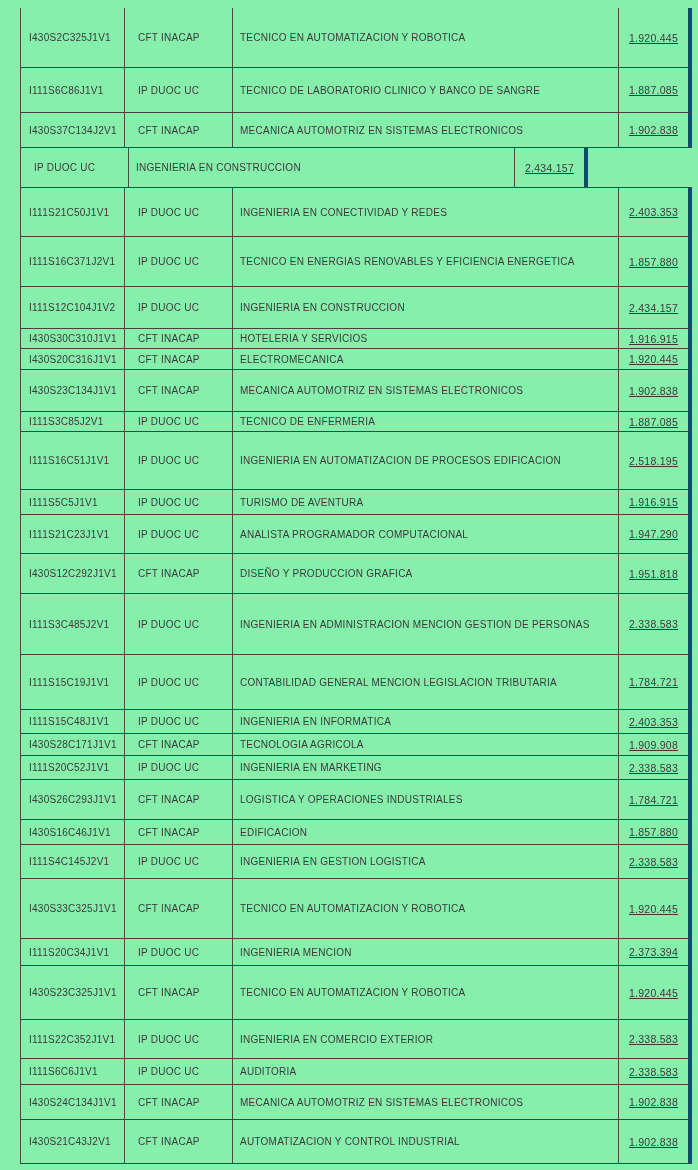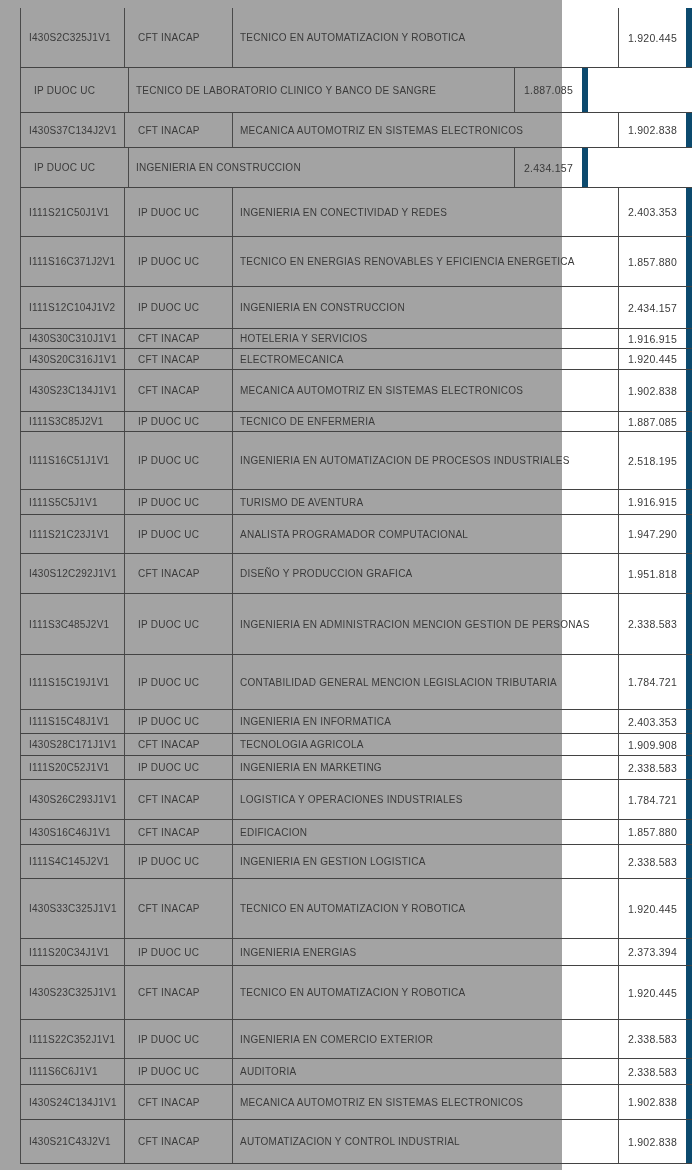--- a/index.html
+++ b/index.html
@@ -4,22 +4,22 @@
 <style>
   html, body {
     margin: 0; padding: 0;
     background: #ffffff;
     width: 698px; height: 1170px;
     overflow: hidden;
     font-family: "Liberation Sans", sans-serif;
   }
   .page {
     position: relative;
-    width: 562px; height: 1170px;
-    background: #a3a3a3;
+    width: 698px; height: 1170px;
+    background: #86efac;
   }
   
   .tbl {
     position: absolute;
     left: 20px; top: 8px;
     width: 672px;
     color: #343434;
   }
   .row {
     display: flex;
@@ -30,38 +30,39 @@
     box-sizing: border-box;
     border-left: 1px solid #4a4a4a;
     display: flex;
     align-items: center;
     font-size: 10px;
     letter-spacing: 0.025em;
     white-space: nowrap;
     overflow: hidden;
     color: #3a3a3a;
   }
-  .cell:last-child { border-right: 6px solid #0c4a6e; }
+  .cell:last-child { border-right: 4px solid #0c4a6e; text-decoration: underline; }
   .c-code { width: 104px; padding-left: 8px; }
   .c-inst { width: 108px; padding-left: 13px; }
   .c-prog { width: 386px; padding-left: 7px; }
   .c-val  { width: 74px; justify-content: center; padding: 0 3px; font-size: 10.5px; }
 </style>
 </head>
 <body>
 
 <div class="page">
   <div class="tbl" id="tbl">
       <div class="row" style="height: 60px;">
     <div class="cell c-code">I430S2C325J1V1</div>
     <div class="cell c-inst">CFT INACAP</div>
     <div class="cell c-prog">TECNICO EN AUTOMATIZACION Y ROBOTICA</div>
     <div class="cell c-val">1.920.445</div>
   </div>
       <div class="row" style="height: 45px;">
+    <div class="cell c-code">I111S6C86J1V1</div>
     <div class="cell c-inst">IP DUOC UC</div>
     <div class="cell c-prog">TECNICO DE LABORATORIO CLINICO Y BANCO DE SANGRE</div>
     <div class="cell c-val">1.887.085</div>
   </div>
       <div class="row" style="height: 35px;">
     <div class="cell c-code">I430S37C134J2V1</div>
     <div class="cell c-inst">CFT INACAP</div>
     <div class="cell c-prog">MECANICA AUTOMOTRIZ EN SISTEMAS ELECTRONICOS</div>
     <div class="cell c-val">1.902.838</div>
   </div>
@@ -108,21 +109,21 @@
   </div>
       <div class="row" style="height: 20px; justify-content: space-between;">
     <div class="cell c-code">I111S3C85J2V1</div>
     <div class="cell c-inst">IP DUOC UC</div>
     <div class="cell c-prog">TECNICO DE ENFERMERIA</div>
     <div class="cell c-val">1.887.085</div>
   </div>
       <div class="row" style="height: 58px;">
     <div class="cell c-code">I111S16C51J1V1</div>
     <div class="cell c-inst">IP DUOC UC</div>
-    <div class="cell c-prog">INGENIERIA EN AUTOMATIZACION DE PROCESOS INDUSTRIALES</div>
+    <div class="cell c-prog">INGENIERIA EN AUTOMATIZACION DE PROCESOS EDIFICACION</div>
     <div class="cell c-val">2.518.195</div>
   </div>
       <div class="row" style="height: 25px;">
     <div class="cell c-code">I111S5C5J1V1</div>
     <div class="cell c-inst">IP DUOC UC</div>
     <div class="cell c-prog">TURISMO DE AVENTURA</div>
     <div class="cell c-val">1.916.915</div>
   </div>
       <div class="row" style="height: 39px;">
     <div class="cell c-code">I111S21C23J1V1</div>
@@ -186,21 +187,21 @@
   </div>
       <div class="row" style="height: 60px;">
     <div class="cell c-code">I430S33C325J1V1</div>
     <div class="cell c-inst">CFT INACAP</div>
     <div class="cell c-prog">TECNICO EN AUTOMATIZACION Y ROBOTICA</div>
     <div class="cell c-val">1.920.445</div>
   </div>
       <div class="row" style="height: 27px;">
     <div class="cell c-code">I111S20C34J1V1</div>
     <div class="cell c-inst">IP DUOC UC</div>
-    <div class="cell c-prog">INGENIERIA ENERGIAS</div>
+    <div class="cell c-prog">INGENIERIA MENCION</div>
     <div class="cell c-val">2.373.394</div>
   </div>
       <div class="row" style="height: 54px;">
     <div class="cell c-code">I430S23C325J1V1</div>
     <div class="cell c-inst">CFT INACAP</div>
     <div class="cell c-prog">TECNICO EN AUTOMATIZACION Y ROBOTICA</div>
     <div class="cell c-val">1.920.445</div>
   </div>
       <div class="row" style="height: 39px;">
     <div class="cell c-code">I111S22C352J1V1</div>

